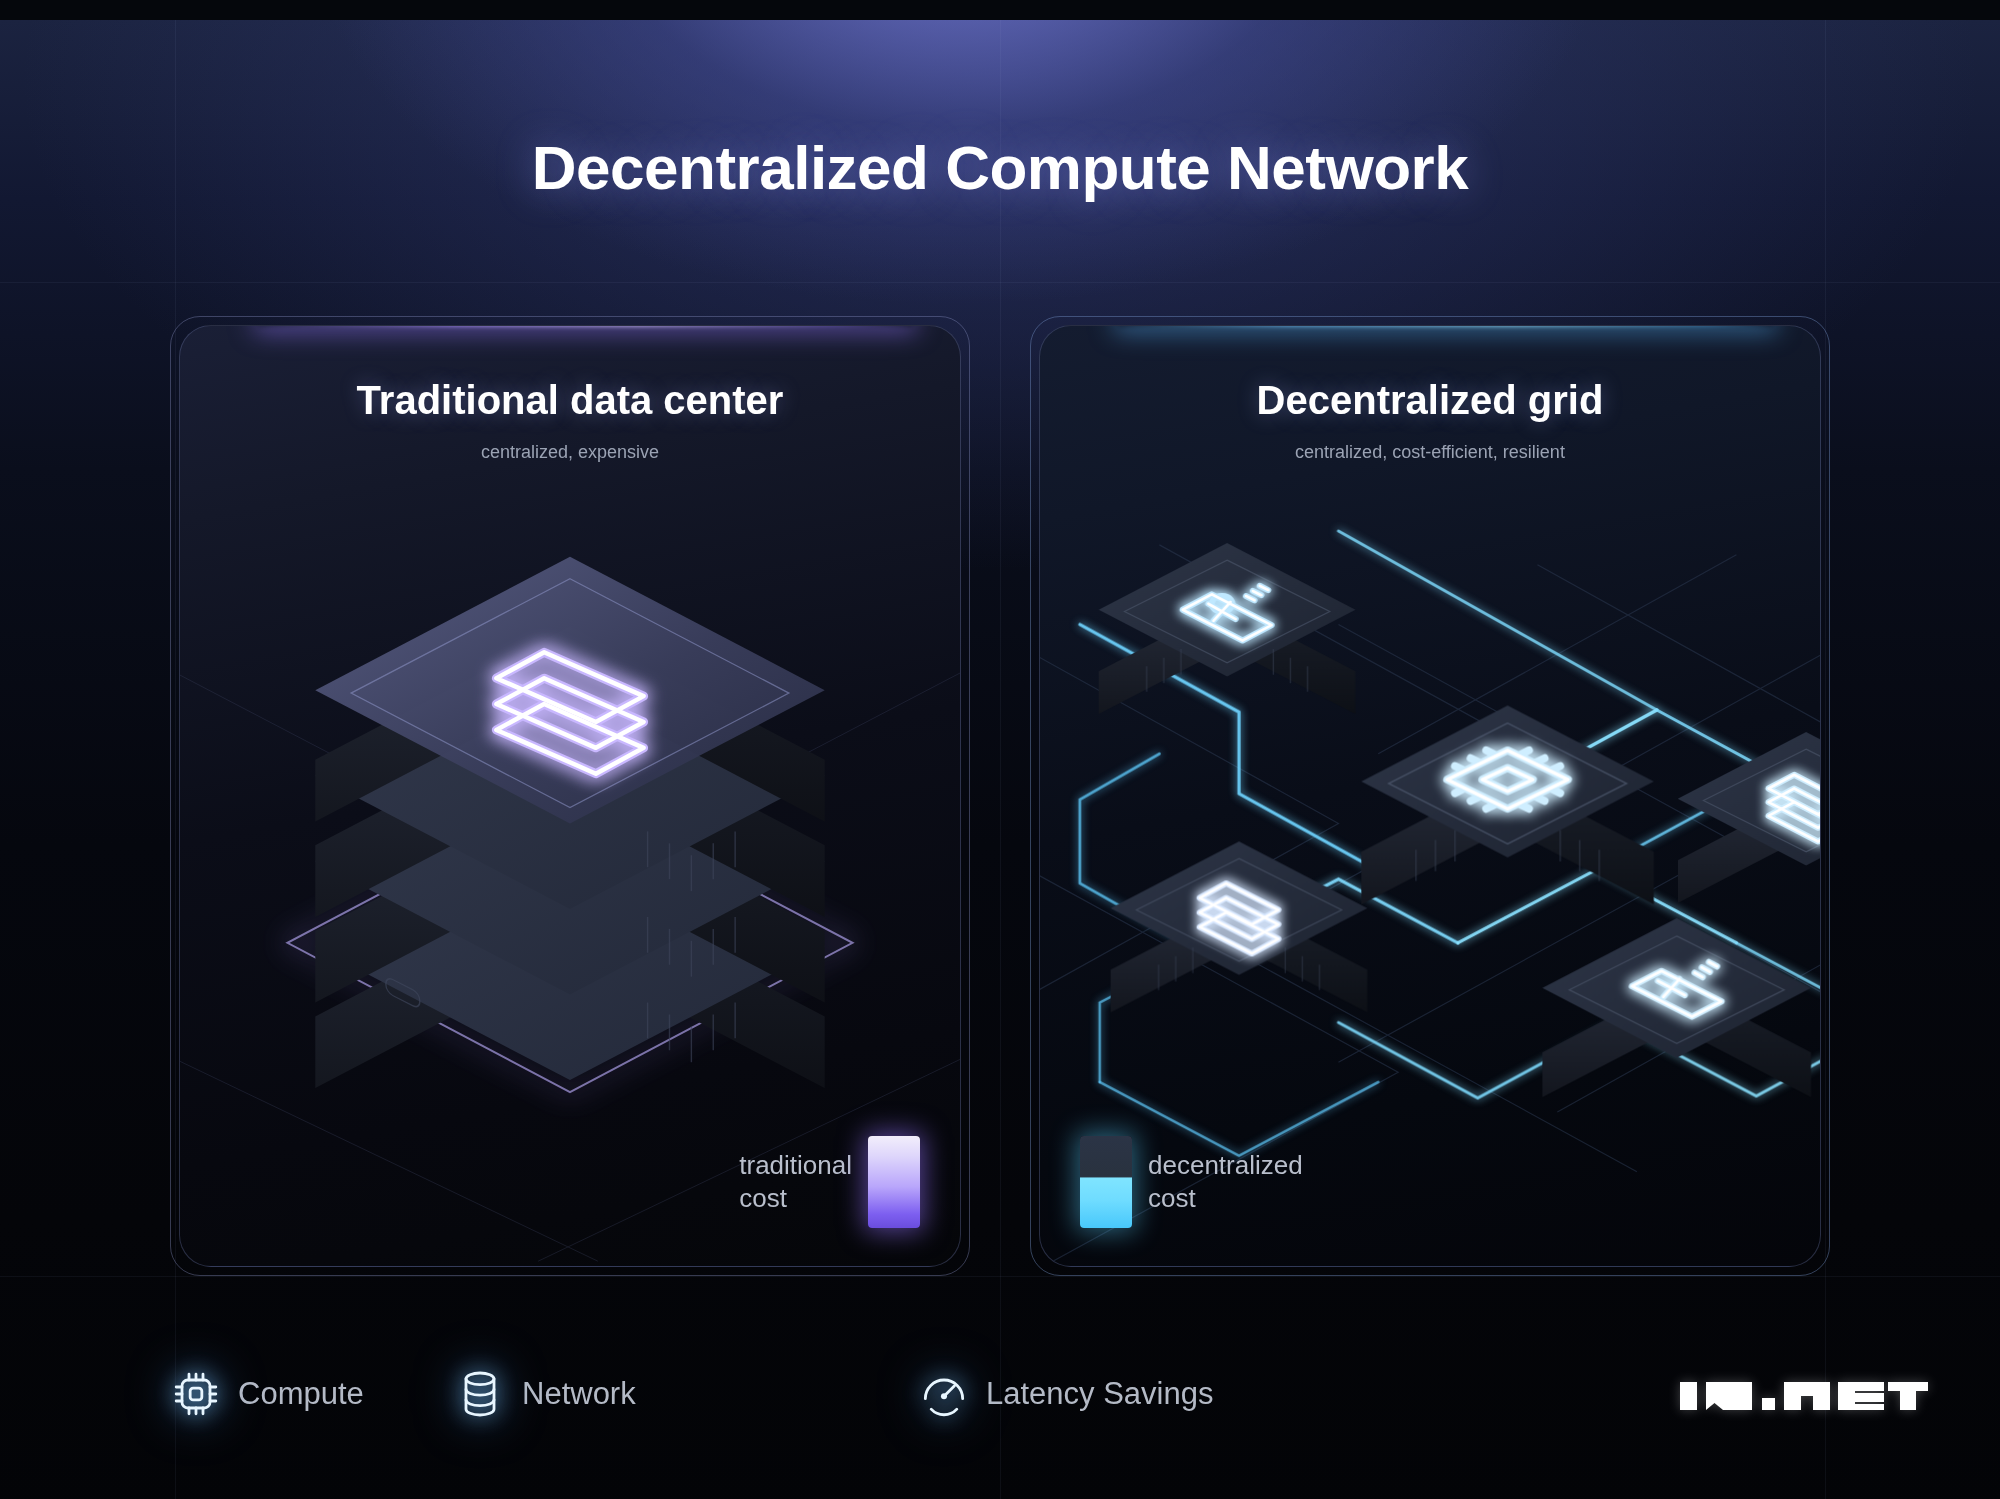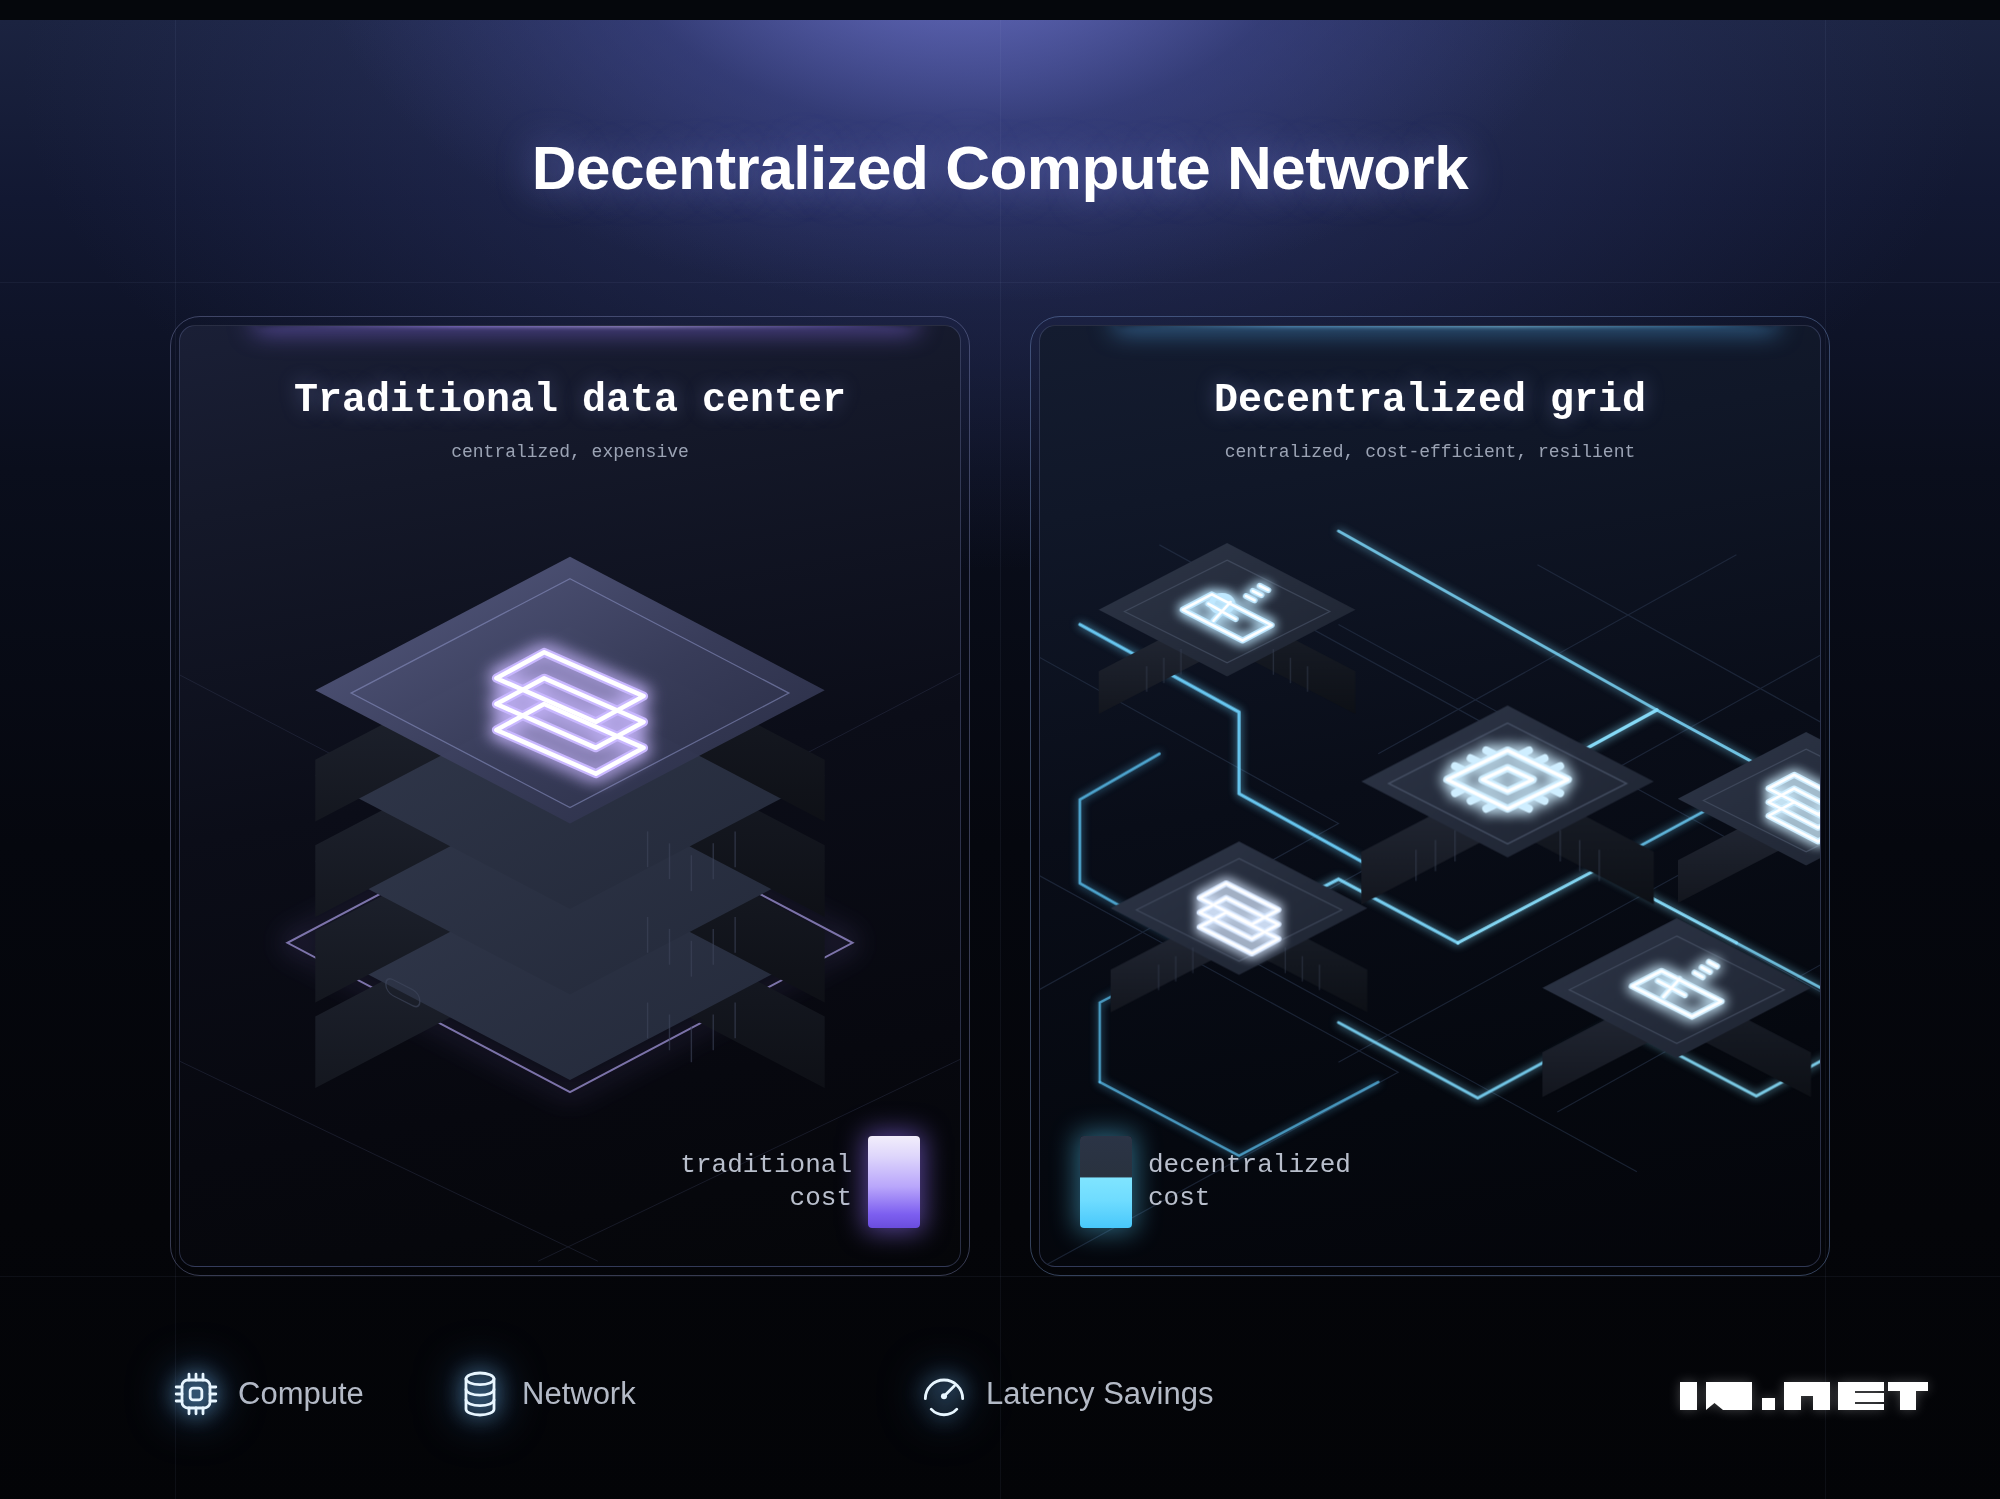--- a/index.html
+++ b/index.html
@@ -33,24 +33,23 @@
   
   .panel-outer {
     position:absolute; top:296px; height:960px;
     border:1.5px solid rgba(132,140,190,0.40);
     border-radius:30px; padding:8px;
   }
   .panel-outer.left  { left:170px;  width:800px; }
   .panel-outer.right { left:1030px; width:800px; border-color:rgba(120,150,205,0.42); }
   .panel {
     position:relative; width:100%; height:100%;
-    border-radius:16px; overflow:hidden;
+    border-radius:32px; overflow:hidden;
     border:1px solid rgba(96,106,150,0.40);
     background:linear-gradient(170deg, #1a1f36 0%, #141829 18%, #0b0d18 48%, #07080f 78%, #050609 100%);
-    font-family:Liberation Mono, monospace;
   }
   .panel.right-p {
     background:linear-gradient(170deg, #141c30 0%, #101728 18%, #090d18 48%, #05080f 78%, #04050a 100%);
   }
   
   .edge-glow {
     position:absolute; top:-5px; left:10%; width:84%; height:5px;
     border-radius:4px; filter:blur(2.5px);
   }
   .edge-glow.purple {
@@ -70,21 +69,21 @@
   .p-sub {
     position:absolute; top:116px; left:0; width:100%; text-align:center;
     font-size:18px; color:#9ba3b4; font-weight:normal;
   }
 
   
   .legend { position:absolute; bottom:38px; display:flex; align-items:center; gap:16px; }
   .legend.l { right:40px; }
   .legend.r { left:40px; }
   .legend-text { font-size:26px; color:#b9bfcc; line-height:1.28; }
-  .legend.l .legend-text { text-align:right; }
+  .legend.l .legend-text { }
   .swatch { width:52px; height:92px; border-radius:4px; }
   .swatch.trad {
     background:linear-gradient(180deg,#f2eefb 0%,#ded6fb 22%,#b9a6fb 55%,#7d5ff0 85%,#6a4ddd 100%);
     box-shadow:0 0 26px 4px rgba(150,115,255,0.55);
   }
   .swatch.dec {
     background:linear-gradient(180deg,#2b3446 0%,#29323f 44%,#7fe4ff 46%,#6fdcff 70%,#48c8fb 100%);
     box-shadow:0 0 26px 4px rgba(90,210,255,0.45);
   }
 

